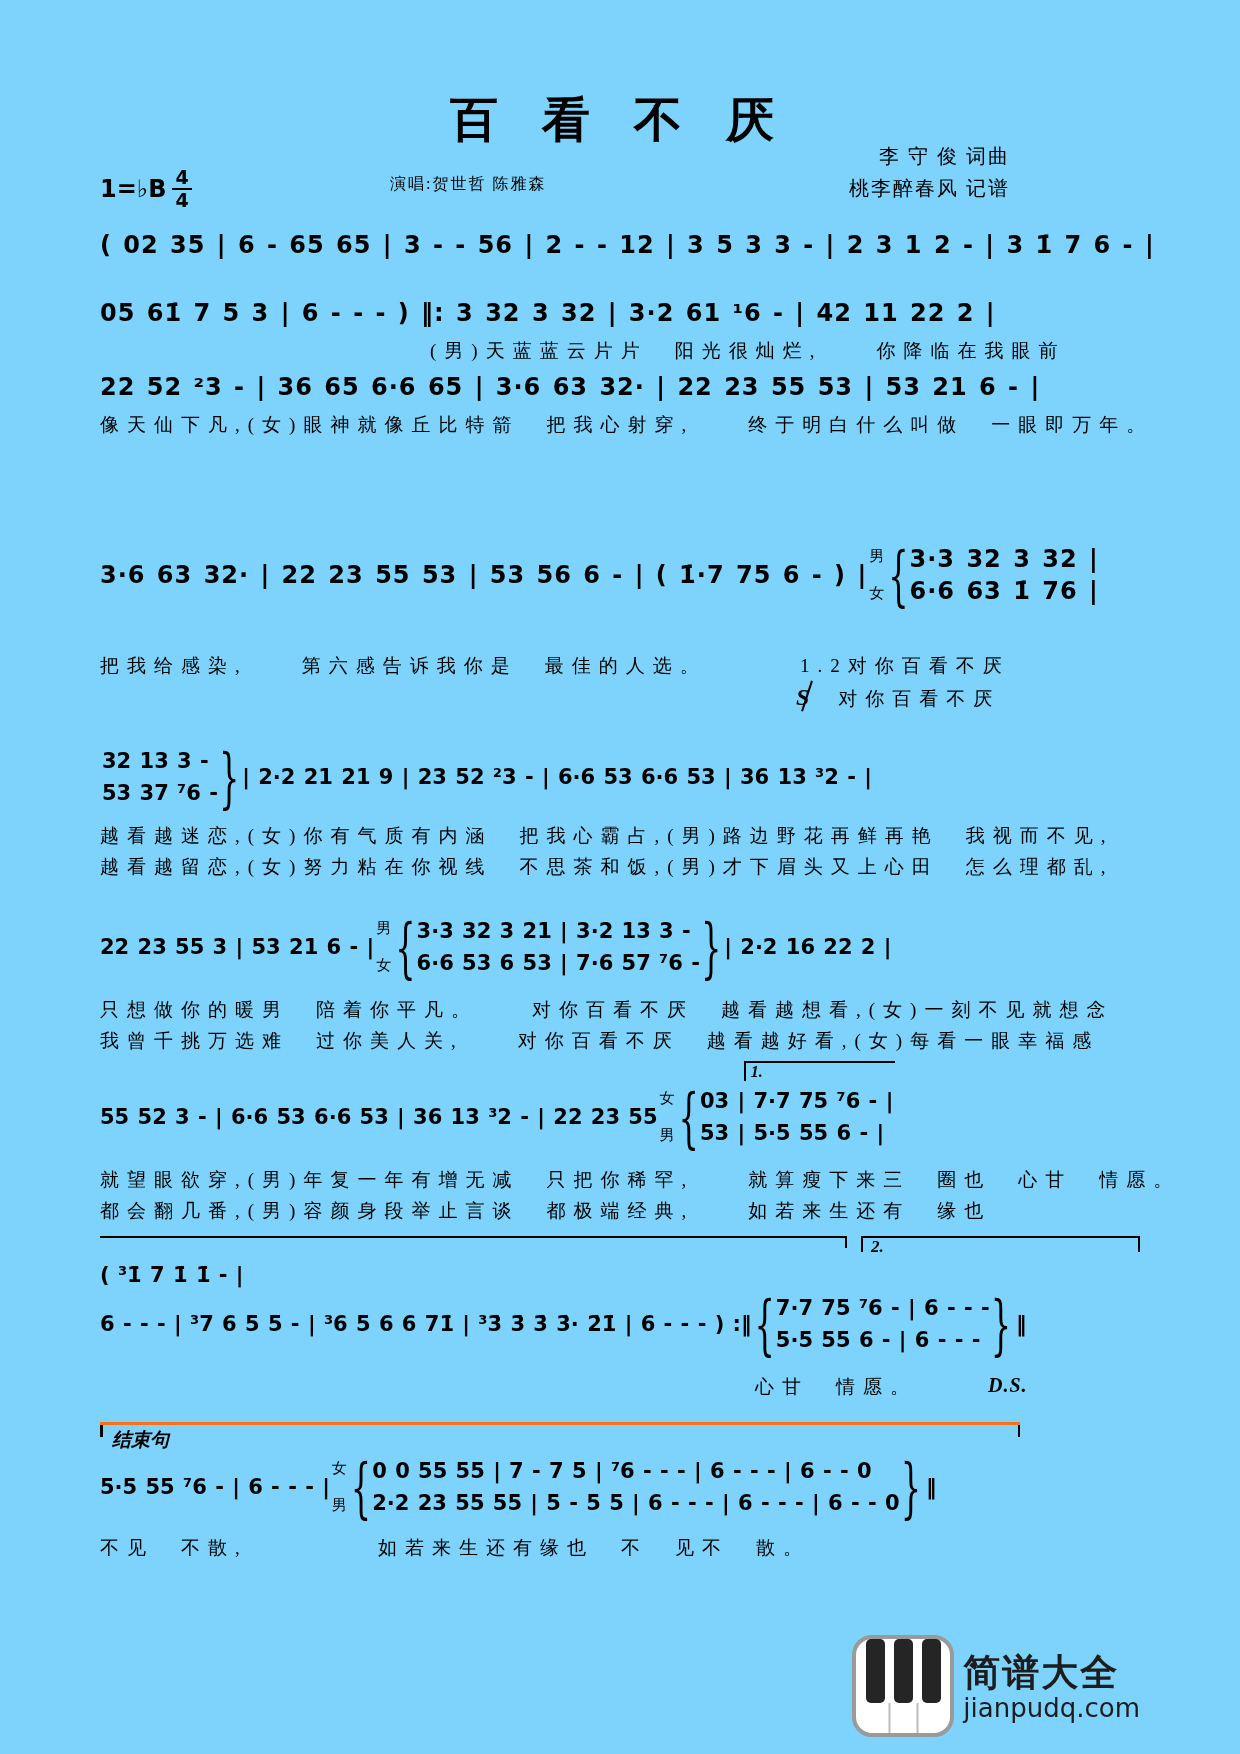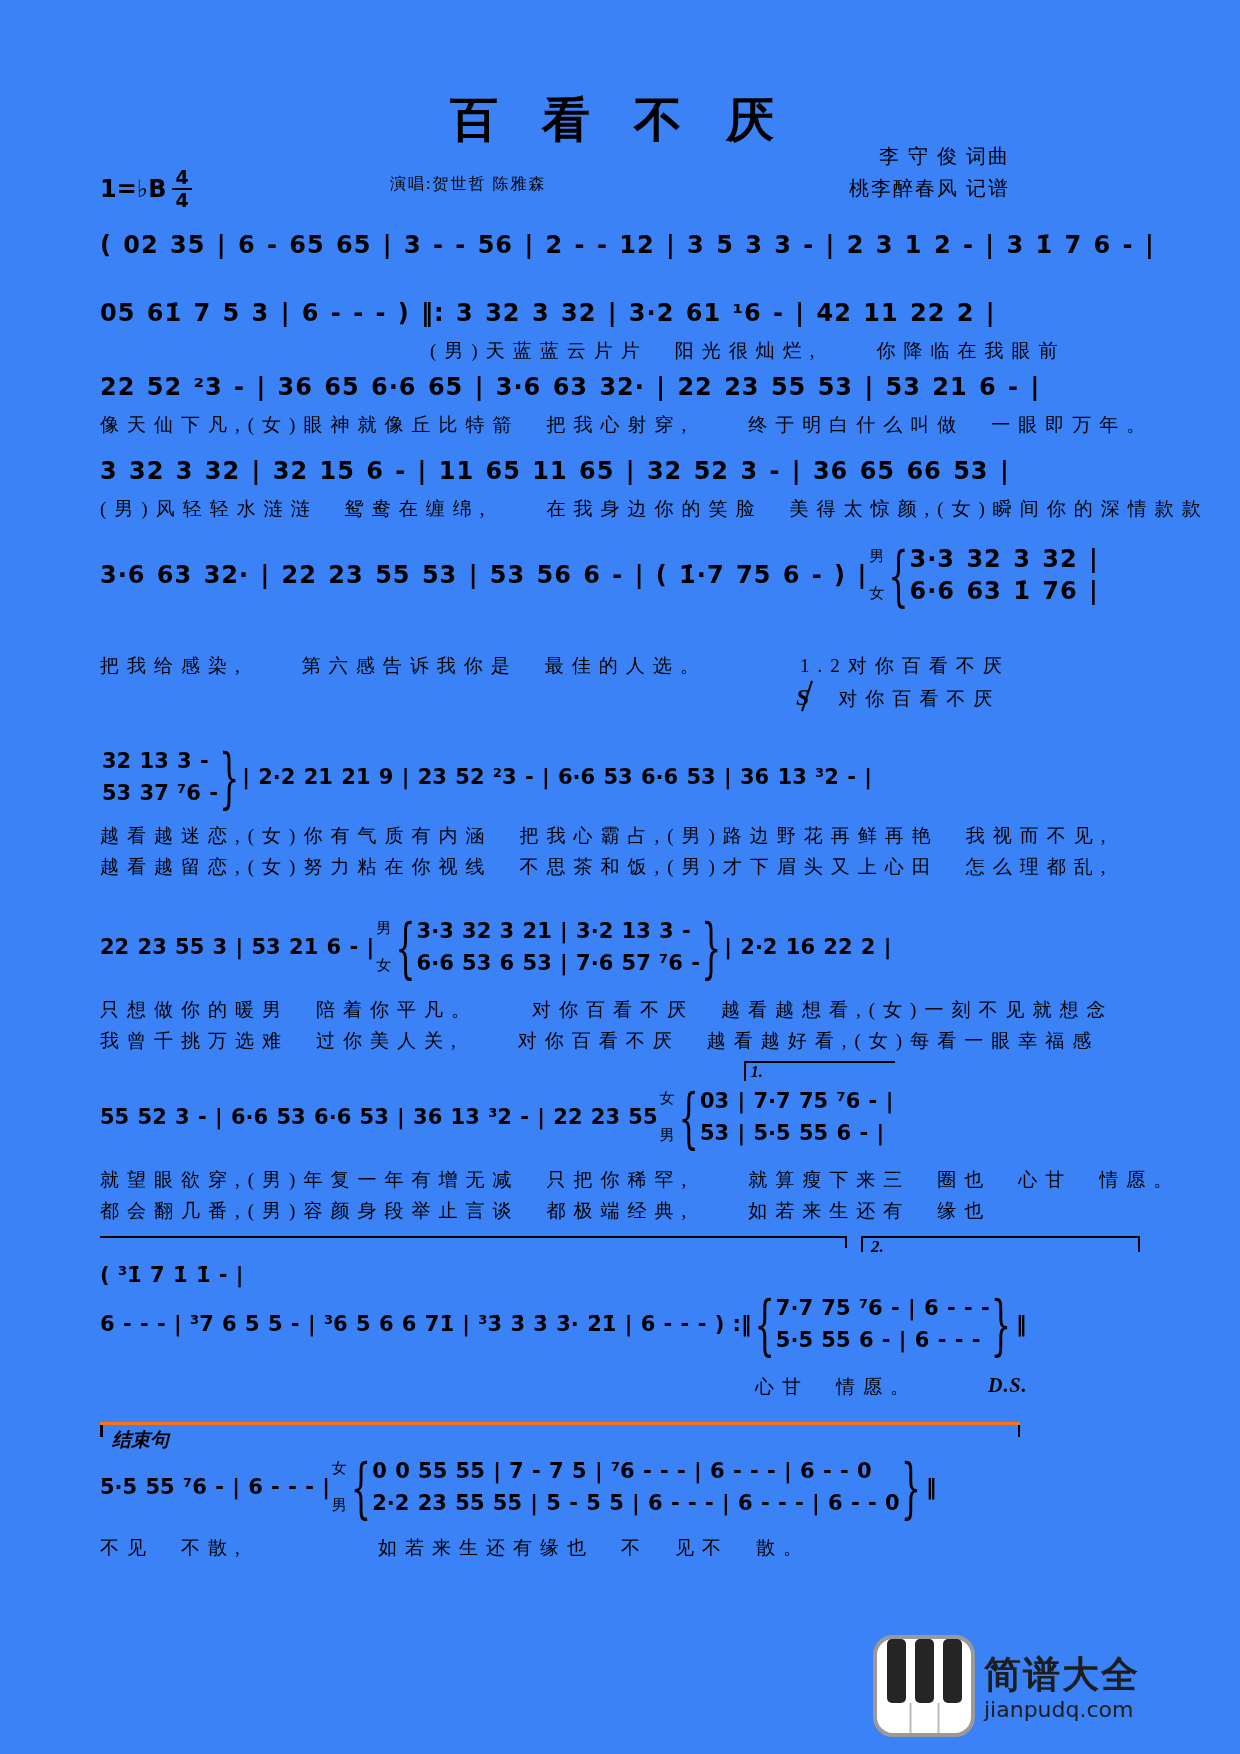--- a/index.html
+++ b/index.html
@@ -1,16 +1,16 @@
 <!DOCTYPE html>
 <html><head>
 <meta charset="utf-8">
 <style>
   html,body{margin:0;padding:0;background:#e8e8e8;}
-  #page{position:relative;width:1240px;height:1754px;background:#3b82f6;margin:0 auto;
+  #page{position:relative;width:1240px;height:1754px;background:#7dd3fc;margin:0 auto;
         font-family:"Liberation Serif","DejaVu Serif",serif;color:#000;overflow:hidden;}
   #content{position:absolute;left:100px;top:0;width:1045px;height:100%;}
 
   
   .title{position:absolute;left:0;top:88px;width:100%;text-align:center;
          font-size:48px;font-weight:bold;letter-spacing:16px;white-space:nowrap;}
   .credits{position:absolute;right:230px;top:140px;text-align:right;font-size:20px;line-height:1.6;letter-spacing:2px;}
   .performers{position:absolute;left:390px;top:174px;font-size:16px;letter-spacing:2px;}
   .keysig{position:absolute;left:100px;top:168px;display:flex;align-items:center;gap:6px;
           font-family:"DejaVu Sans",sans-serif;font-weight:bold;}
@@ -53,21 +53,21 @@
   .lpart.it{font-style:italic;font-weight:bold;letter-spacing:1px;font-size:20px;}
   .segno{position:relative;display:inline-block;font-style:italic;font-weight:bold;
          font-size:24px;margin-right:18px;padding:0 3px;}
   .segno::after{content:"";position:absolute;left:48%;top:-4px;width:1.5px;height:32px;
                 background:#000;transform:rotate(18deg);}
 
   
   .footer{position:absolute;right:100px;bottom:12px;display:flex;align-items:center;gap:8px;}
   .footer-text{display:flex;flex-direction:column;line-height:1.15;}
   .brand{font-size:37px;font-weight:bold;color:#1d1d1d;letter-spacing:2px;}
-  .domain{font-size:22px;color:#1d1d1d;font-family:"DejaVu Sans",sans-serif;}
+  .domain{font-size:26px;color:#1d1d1d;font-family:"DejaVu Sans",sans-serif;}
 </style>
 </head>
 <body>
 
 <div id="page">
 
   <div class="title">百 看 不 厌</div>
 
   <div class="credits">
     <div>李  守  俊 词曲</div>
@@ -97,28 +97,20 @@
         <div class="lrow" style="margin-top: 8px;">
           <span class="lpart" style="left: 330px;">(男)天蓝蓝云片片　阳光很灿烂,　　你降临在我眼前</span>
         </div>
       </div>
       <div class="system" style="top: 370px;">
         <div class="nrow">
           <span class="nseg">22 52 ²3 - | 36 65 6·6 65 | 3·6 63 32· | 22 23 55 53 | 53 21 6 - |</span>
         </div>
         <div class="lrow" style="margin-top: 8px;">
           <span class="lpart">像天仙下凡,(女)眼神就像丘比特箭　把我心射穿,　　终于明白什么叫做　一眼即万年。</span>
-        </div>
-      </div>
-      <div class="system" style="top: 454px;">
-        <div class="nrow">
-          <span class="nseg">3 32 3 32 | 32 15 6 - | 11 65 11 65 | 32 52 3 - | 36 65 66 53 |</span>
-        </div>
-        <div class="lrow" style="margin-top: 8px;">
-          <span class="lpart">(男)风轻轻水涟涟　鸳鸯在缠绵,　　在我身边你的笑脸　美得太惊颜,(女)瞬间你的深情款款</span>
         </div>
       </div>
       <div class="system" style="top: 543px;">
         <div class="nrow">
           <span class="nseg">3·6 63 32· | 22 23 55 53 | 53 56 6 - | ( 1̇·7 75 6 - ) |</span>
           <span class="duet">
             <span class="vlabels">
               <span class="vlab">男</span>
               <span class="vlab">女</span>
             </span>

